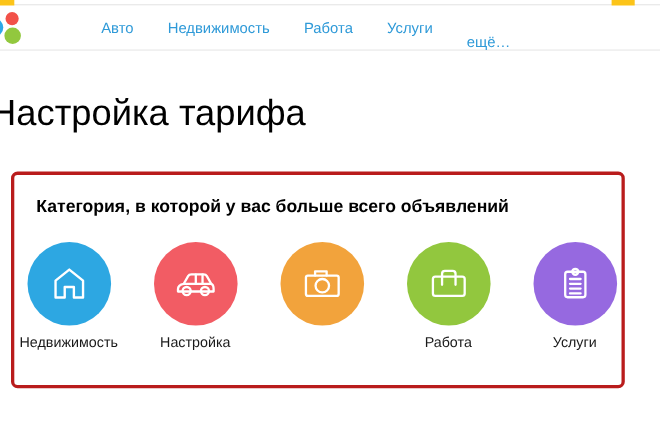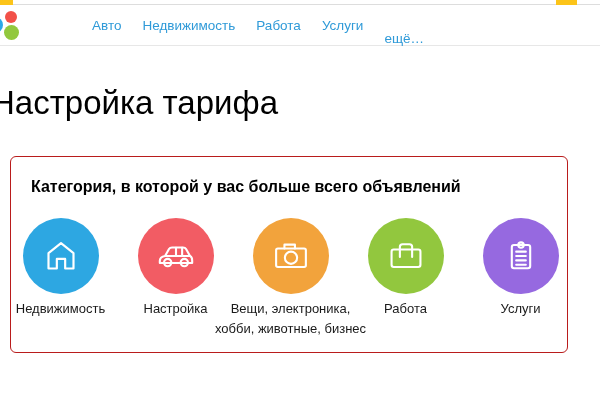--- a/index.html
+++ b/index.html
@@ -17,31 +17,31 @@
   .header{position:absolute;left:0;top:5px;width:600px;height:40px;border-bottom:1px solid #e7e7e7;background:#fff;}
   .logo{position:absolute;left:0;top:0;width:85px;height:40px;cursor:pointer;}
   .logo .dot{position:absolute;border-radius:50%;}
   .dot-blue{left:-13px;top:12px;width:16px;height:16px;}
   .dot-red{left:5px;top:6px;width:12px;height:12px;}
   .dot-green{left:4px;top:20px;width:15px;height:15px;}
   .logo-text{
     position:absolute;left:24px;top:7px;font-size:23px;font-weight:700;
     letter-spacing:-0.5px;color:#1a1a1a;
   }
-  .nav{position:absolute;left:92px;top:13px;display:flex;gap:21px;text-align:right;}
+  .nav{position:absolute;left:92px;top:13px;display:flex;gap:31px;text-align:right;}
   .nav a{font-size:13.5px;text-decoration:none;cursor:pointer;}
   
   .page-title{
     position:absolute;left:-9px;top:84px;margin:0;
     font-size:33px;font-weight:400;color:#000;white-space:nowrap;
   }
   
   .card{
     position:absolute;left:10px;top:156px;width:558px;height:197px;
-    background:#fff;border:1px solid #b91c1c;border-radius:6px;box-sizing:border-box;
+    background:#fff;border:3px solid #b91c1c;border-radius:6px;box-sizing:border-box;
   }
   .card-title{
     position:absolute;left:20px;top:21px;margin:0;
     font-size:16px;font-weight:700;color:#000;white-space:nowrap;
   }
   .cat-row{position:absolute;left:-8px;top:61px;display:flex;}
   .cat{width:115px;text-align:center;cursor:pointer;}
   .circle{
     width:76px;height:76px;border-radius:50%;margin:0 auto;
     display:flex;align-items:center;justify-content:center;
@@ -105,21 +105,20 @@
       </div>
 
       <div class="cat">
         <div class="circle" style="background-color: rgb(242, 163, 60);">
           <svg class="icon" width="42" height="42" viewBox="0 0 48 48" fill="none" stroke="#ffffff" stroke-width="2.4" stroke-linejoin="round" stroke-linecap="round">
             <rect x="7" y="15.5" width="34" height="21" rx="2"></rect>
             <path d="M16.5 15.5 V11 H28.5 V15.5"></path>
             <circle cx="24" cy="26" r="7"></circle>
           </svg>
         </div>
-        <div class="cat-label">Вещи, электроника, хобби, животные, бизнес</div>
       </div>
 
       <div class="cat">
         <div class="circle" style="background-color: rgb(146, 199, 62);">
           <svg class="icon" width="42" height="42" viewBox="0 0 48 48" fill="none" stroke="#ffffff" stroke-width="2.4" stroke-linejoin="round" stroke-linecap="round">
             <rect x="7.5" y="16.5" width="33" height="20" rx="2.5"></rect>
             <path d="M17 25 V13.5 Q17 10.5 20 10.5 H28 Q31 10.5 31 13.5 V25"></path>
           </svg>
         </div>
         <div class="cat-label">Работа</div>

